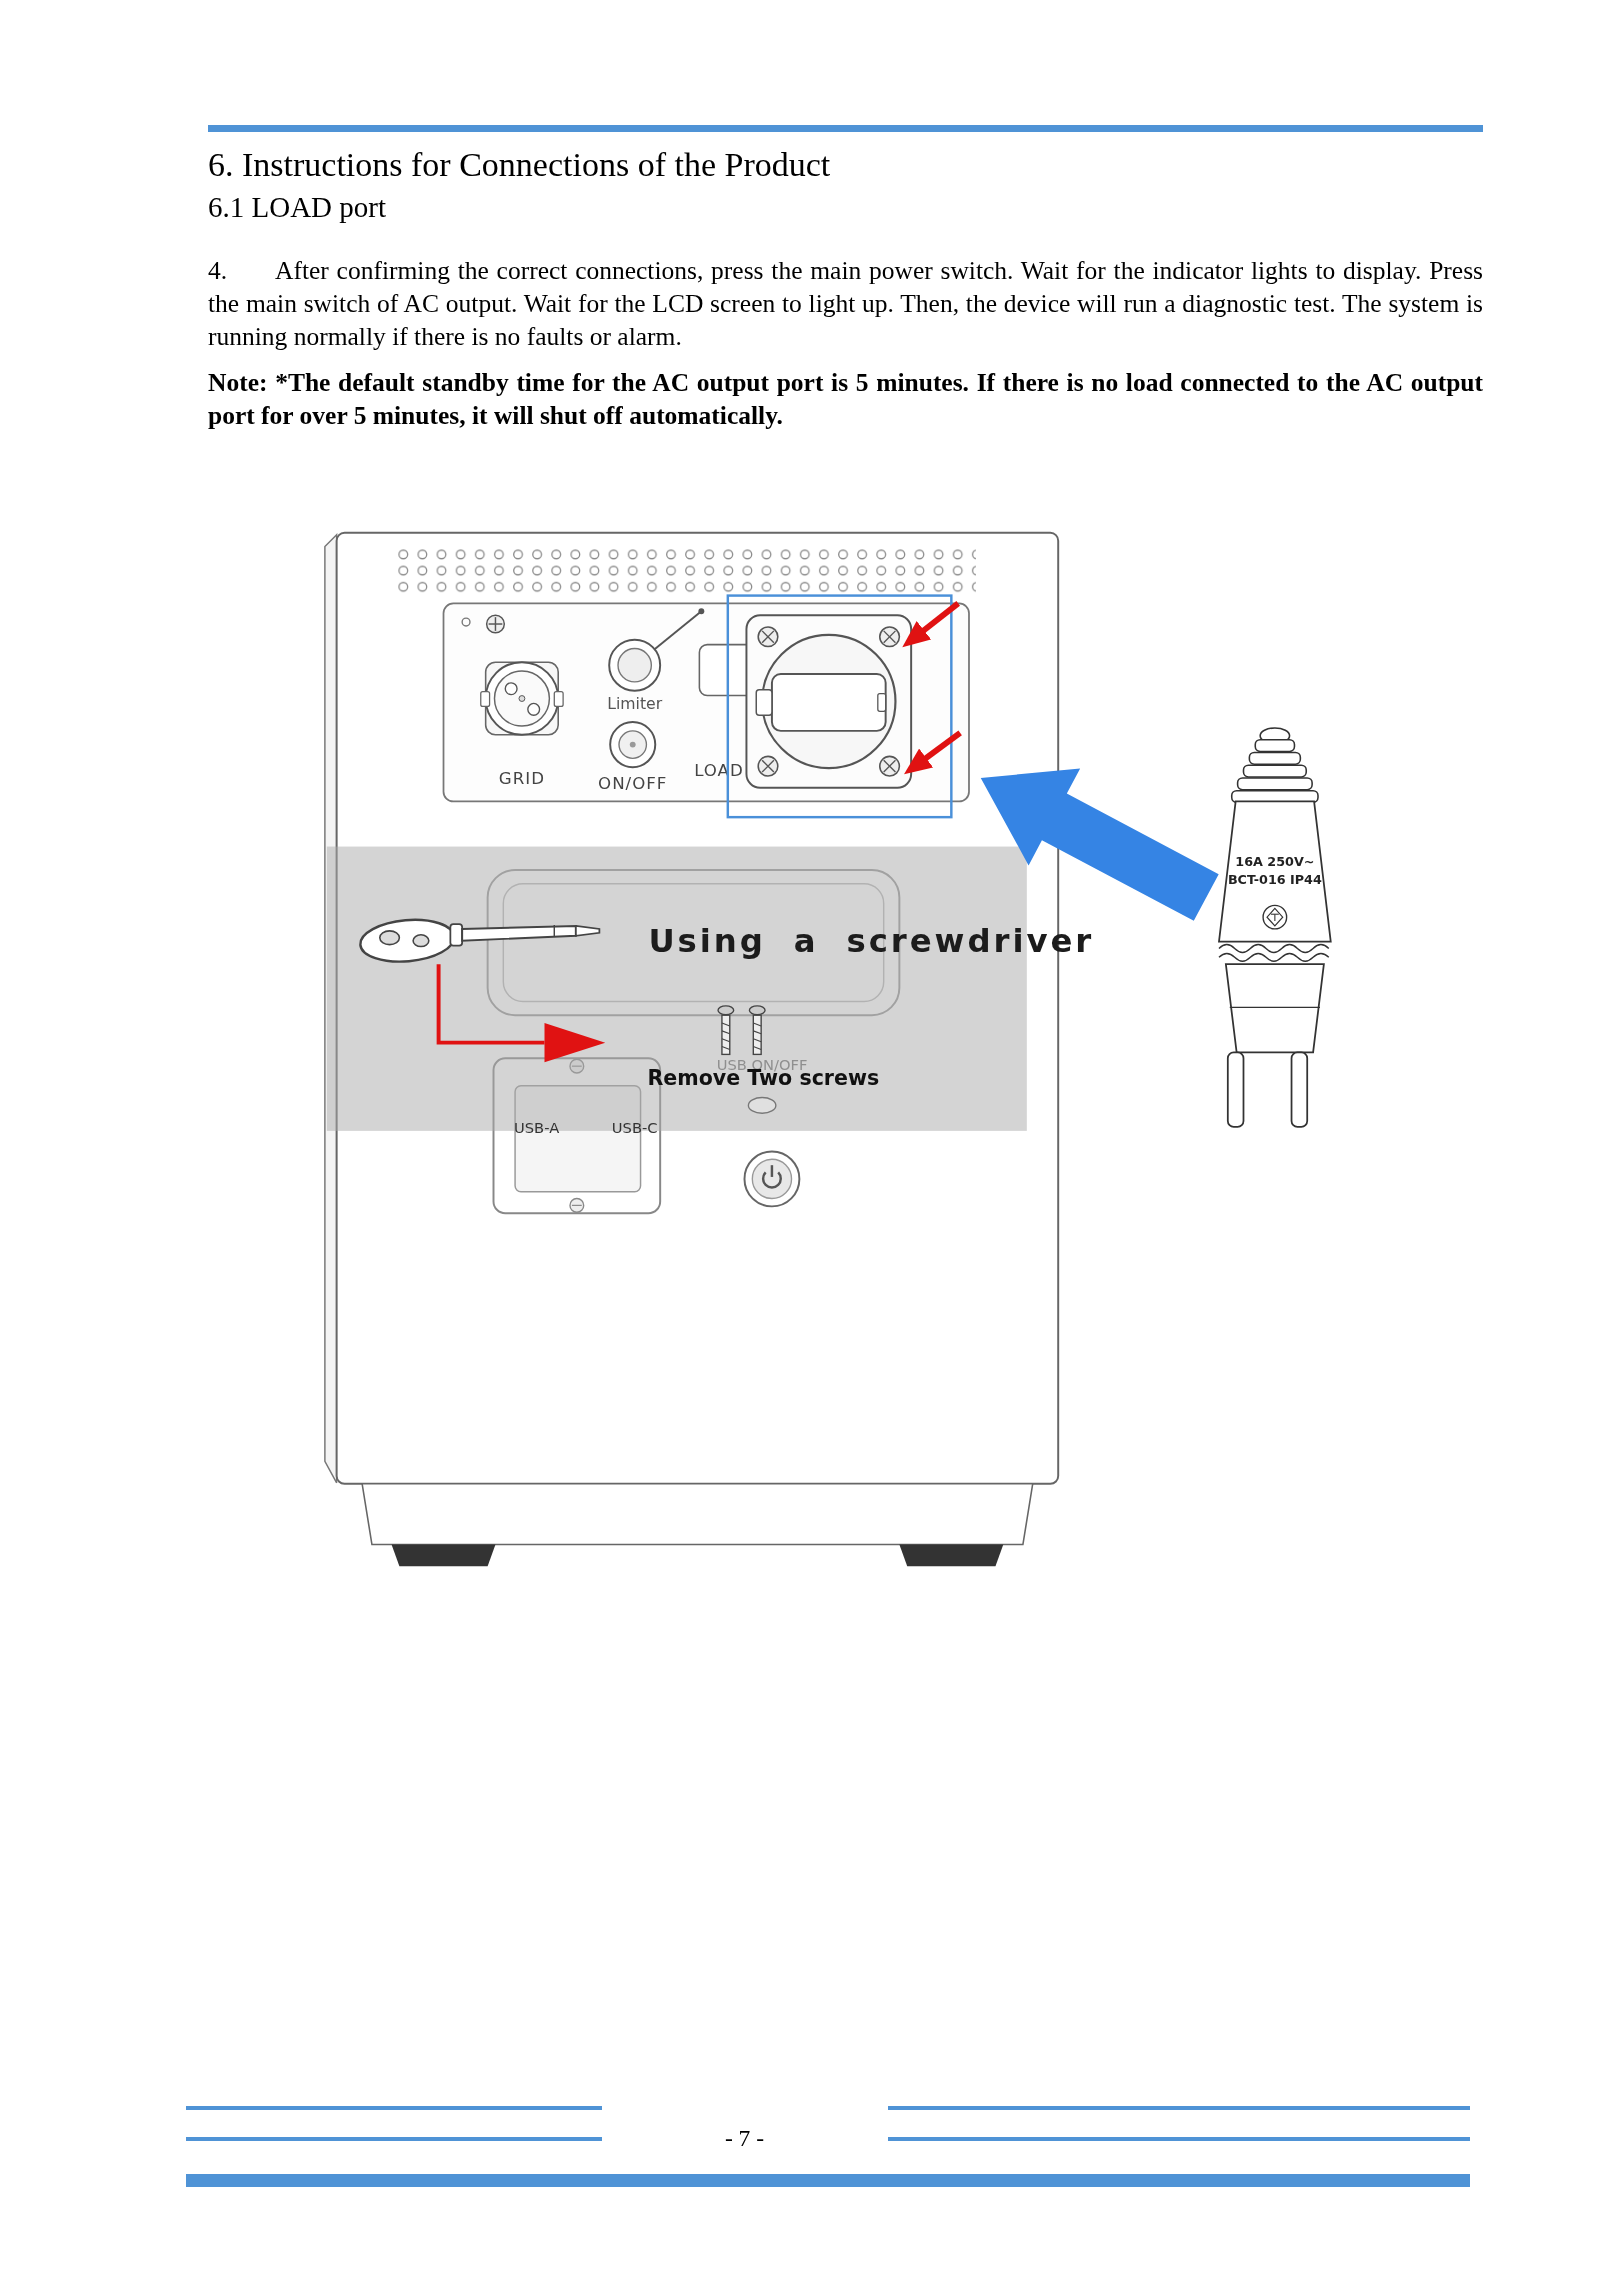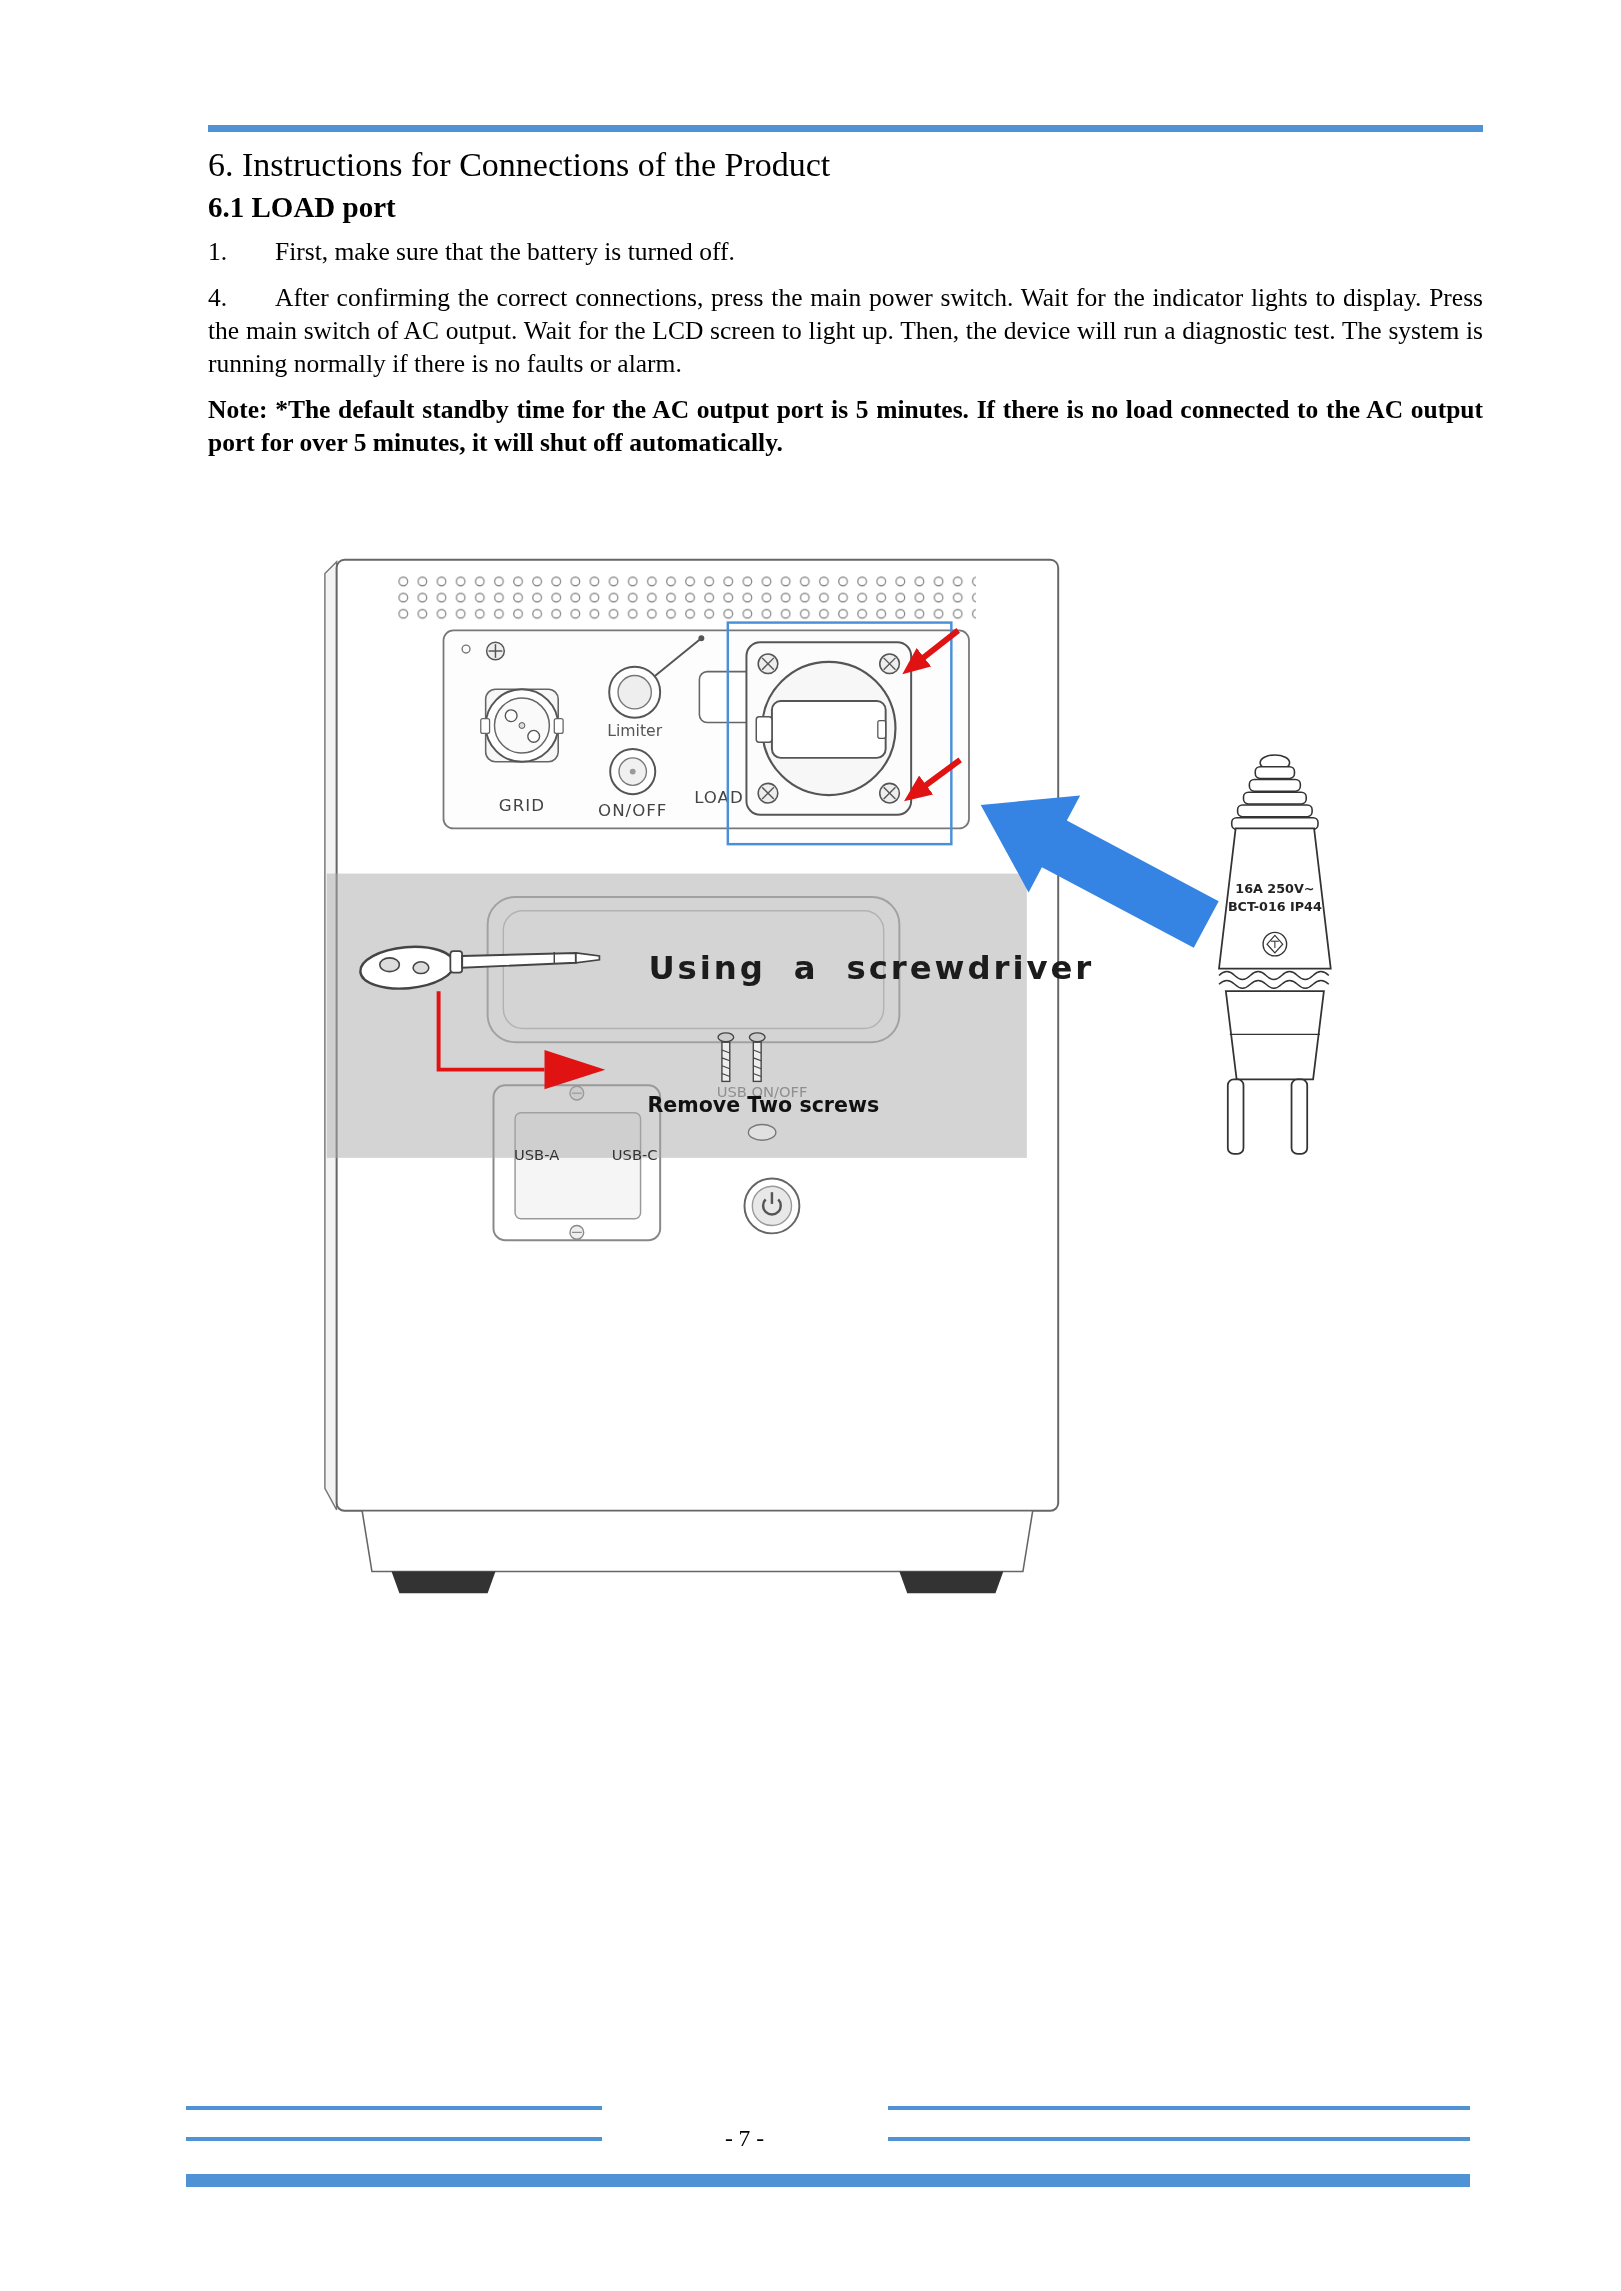--- a/index.html
+++ b/index.html
@@ -3,21 +3,21 @@
 <meta charset="utf-8">
 <style>
   html,body { margin:0; padding:0; }
   body {
     width:1621px; height:2292px; position:relative; background:#ffffff;
     font-family:"Liberation Serif", serif; color:#000;
   }
   .content { position:absolute; left:208px; top:125px; width:1275px; }
   .rule-top { height:6.9px; background:#4f93d6; margin-bottom:13.7px; }
   h1.title { font-size:34px; font-weight:normal; margin:11.8px 0 7.8px 0; }
-  h2.subtitle { font-size:29px; font-weight:bold; margin:0 0 11px 0; }
+  h2.subtitle { font-size:29px; font-weight:normal; margin:0 0 30px 0; }
   p.item, p.bold-para {
     font-size:25.5px; line-height:33px; text-align:justify; margin:0 0 12.7px 0;
   }
   p.bold-para { font-weight:bold; }
   .num { display:inline-block; width:67px; }
   .figure-wrap { position:relative; height:1054px; margin-top:93px; }
   .figure-svg { position:absolute; left:111px; top:0; }
   svg text { font-family:"DejaVu Sans", sans-serif; }
   .lbl-panel { font-size:17px; fill:#444; letter-spacing:1px; text-anchor:middle; }
   .lbl-limiter { font-size:16px; fill:#555; text-anchor:middle; }
@@ -32,21 +32,20 @@
 </style>
 </head>
 <body>
 
 <div class="content">
   <div class="rule-top"></div>
 
   <h1 class="title">6. Instructions for Connections of the Product</h1>
   <h2 class="subtitle">6.1 LOAD port</h2>
 
-  <p class="item"><span class="num">1.</span><span>First, make sure that the battery is turned off.</span></p>
   <p class="item"><span class="num">4.</span><span>After confirming the correct connections, press the main power switch. Wait for the indicator lights to display. Press the main switch of AC output. Wait for the LCD screen to light up. Then, the device will run a diagnostic test. The system is running normally if there is no faults or alarm.</span></p>
 
   <p class="bold-para" style="margin-top:5px;">Note: *The default standby time for the AC output port is 5 minutes. If there is no load connected to the AC output port for over 5 minutes, it will shut off automatically.</p>
 
   <div class="figure-wrap">
     <svg class="figure-svg" width="1049" height="1049" viewBox="0 0 1070 1070">
       <defs>
         <pattern id="vents" x="78" y="22" width="19.5" height="16.5" patternUnits="userSpaceOnUse">
           <circle cx="8" cy="8" r="4.4" fill="none" stroke="#888" stroke-width="1.3"></circle>
         </pattern>

